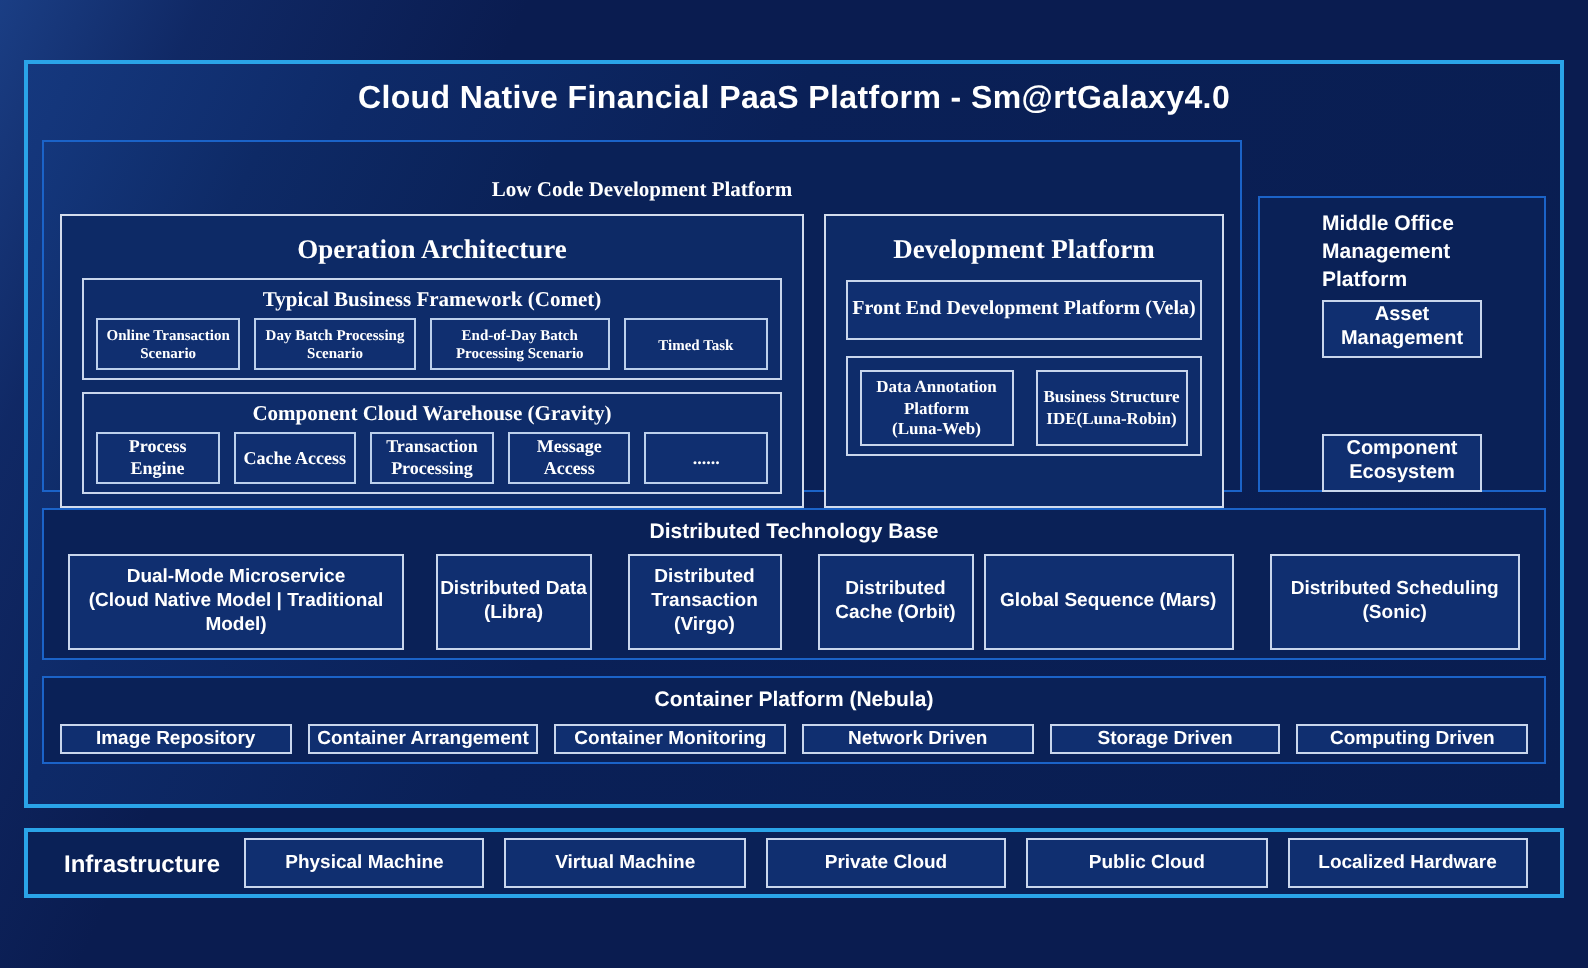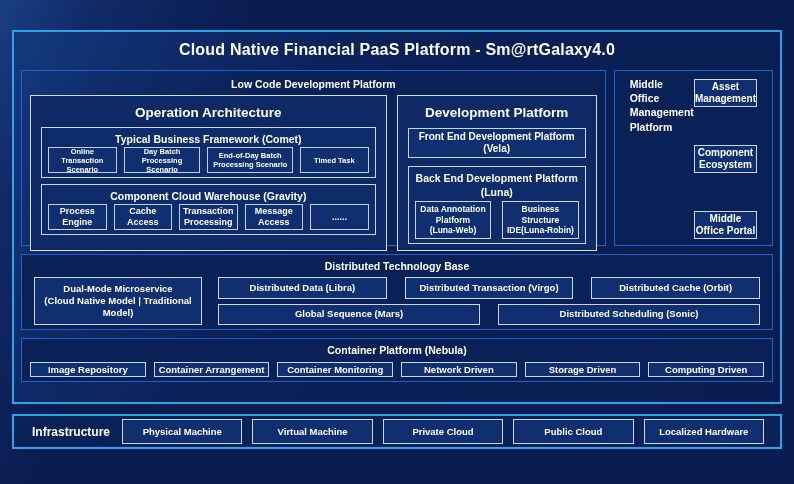--- a/index.html
+++ b/index.html
@@ -24,23 +24,23 @@
     display:flex; align-items:center; justify-content:center;
     font-size:16px; letter-spacing:.2px;
   }
   .section {
     background:#0a2157;
     border:1.5px solid #1b63c8;
   }
   .upper-row { display:flex; gap:8px; margin:2px 4px 0 4px; height:176px; }
   .lowcode {
     flex:1;
-    padding:4px 8px;
+    padding:16px 8px;
     background:linear-gradient(115deg, #14377c 0%, #0e2a66 16%, #0a2157 38%);
-    display:flex; flex-direction:column;
+    display:flex; flex-direction:column;font-family:Liberation Serif, serif;
   }
   .sec-head { font-size:10.5px; text-align:center; line-height:18px; }
   .lowcode-cols { flex:1; display:flex; gap:10px; margin-top:2px; }
 
   .subsection {
     border:1.5px solid #d3dcec;
     background:#0d2a66;
     padding:6px 10px;
     display:flex; flex-direction:column;
   }
@@ -76,32 +76,32 @@
     text-align:center; font-size:9.5px; line-height:1.25;
     white-space:pre-line;
   }
   .front-end { height:30px; margin-top:4px; font-size:10px; }
   .back-end { margin-top:8px; }
   .backend-row { display:flex; gap:11px; height:38px; margin-top:2px; }
   .backend-row .itembox { flex:1; font-size:8.5px; }
 
   .middle-office {
     flex:0 0 144px;
-    padding:6px 15px;
-    display:flex; flex-direction:row;
+    padding:6px 31px;
+    display:flex; flex-direction:column;margin-top:28px;
   }
   .mo-head { font-size:10.5px; line-height:1.35; text-align:left; }
   .mo-items { flex:1; display:flex; flex-direction:column; justify-content:space-evenly; margin-top:2px;gap:38px; }
   .mo-items .itembox { height:29px; font-size:10px; }
 
   .distributed { margin:8px 4px 0 4px; height:76px; padding:4px 12px; display:flex; flex-direction:column; }
   .sec-head-sm { font-size:10.5px; text-align:center; line-height:15px; }
   .dist-content { flex:1; display:flex; gap:16px; margin-top:3px; }
   .dual-mode { flex:0 0 168px; font-size:9.5px; }
-  .dist-grid { flex:1; display:flex; flex-direction:column; gap:5px; }
+  .dist-grid { flex:1; display:flex; flex-direction:row; gap:5px; }
   .dist-row { flex:1; display:flex; gap:18px; }
   .dist-row .itembox { flex:1; }
 
   .container-platform { margin:8px 4px 0 4px; height:44px; padding:4px 8px; display:flex; flex-direction:column; }
   .cp-row { display:flex; gap:8px; height:27px; margin-top:4px; }
   .cp-row .itembox { flex:1; }
 
   .infrastructure {
     margin:10px 12px 0 12px;
     height:35px;
@@ -155,21 +155,20 @@
 
                 <div class="mini">......</div>
               </div>
           </div>
         </div>
 
         <div class="subsection dev">
           <div class="big-head">Development Platform</div>
           <div class="itembox front-end">Front End Development Platform (Vela)</div>
           <div class="group back-end">
-            <div class="group-head">Back End Development Platform (Luna)</div>
             <div class="backend-row">
 
                 <div class="itembox">Data Annotation Platform
 (Luna-Web)</div>
 
                 <div class="itembox">Business Structure
 IDE(Luna-Robin)</div>
               </div>
           </div>
         </div>

